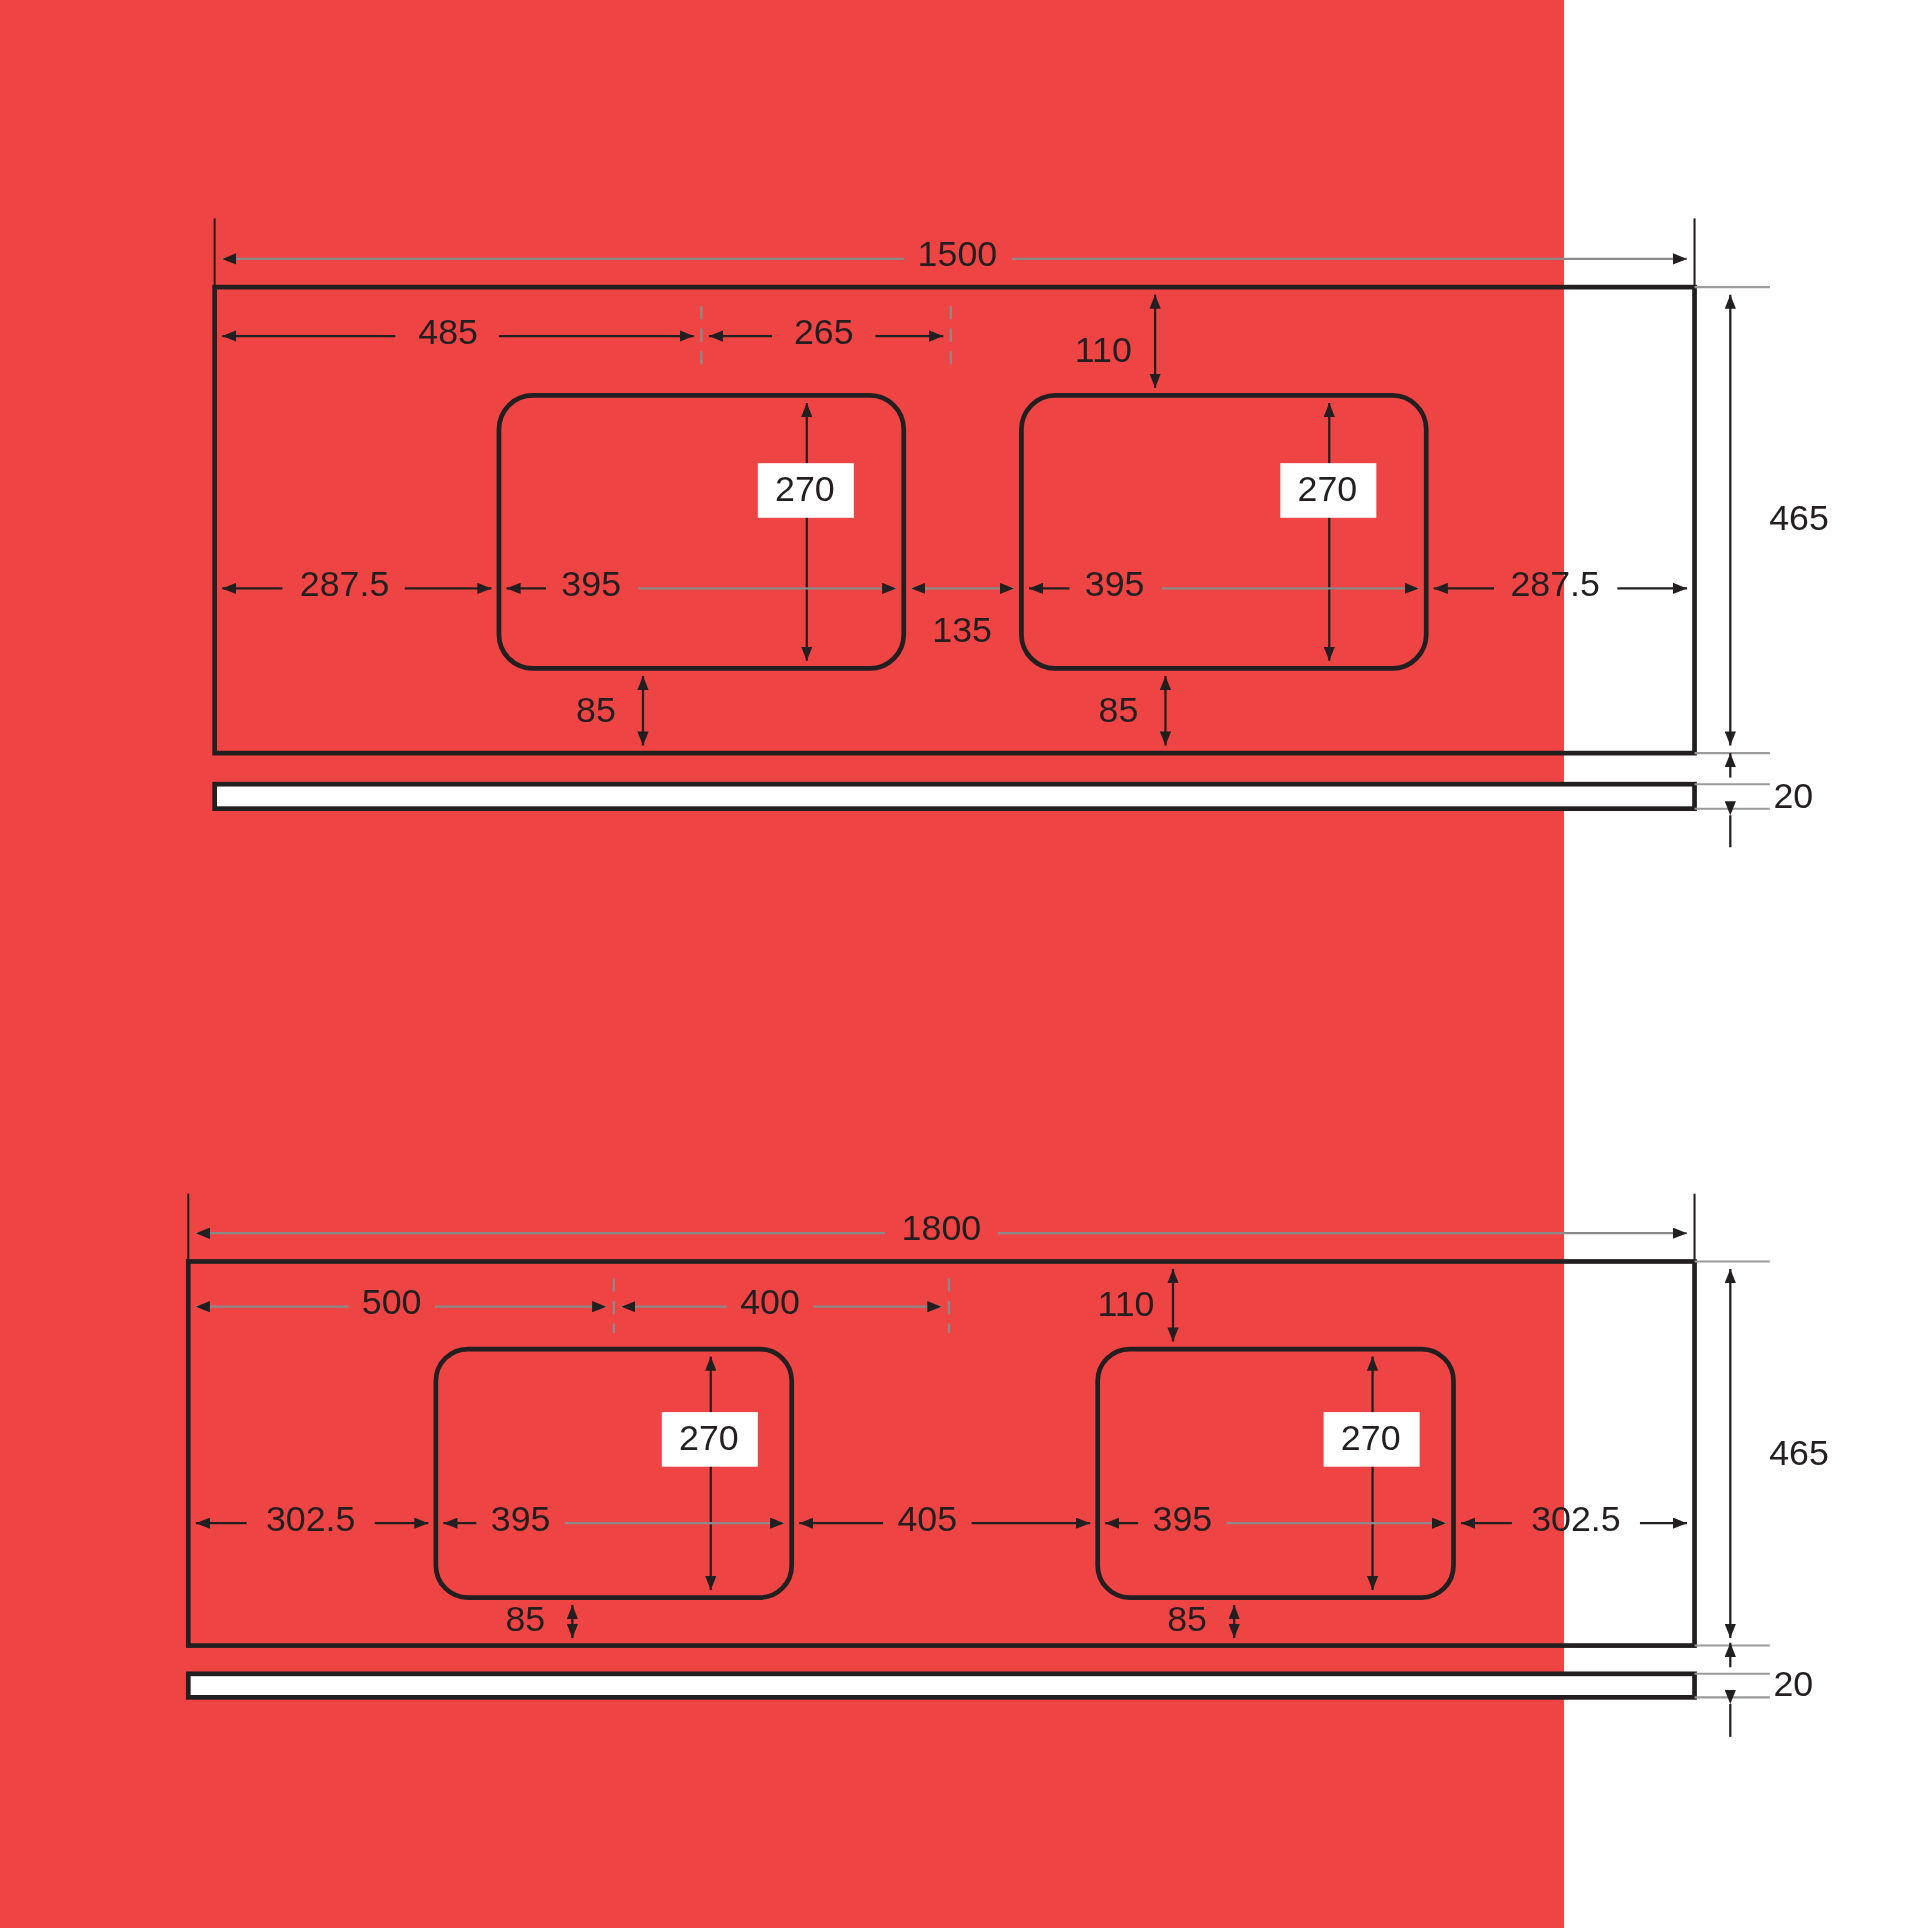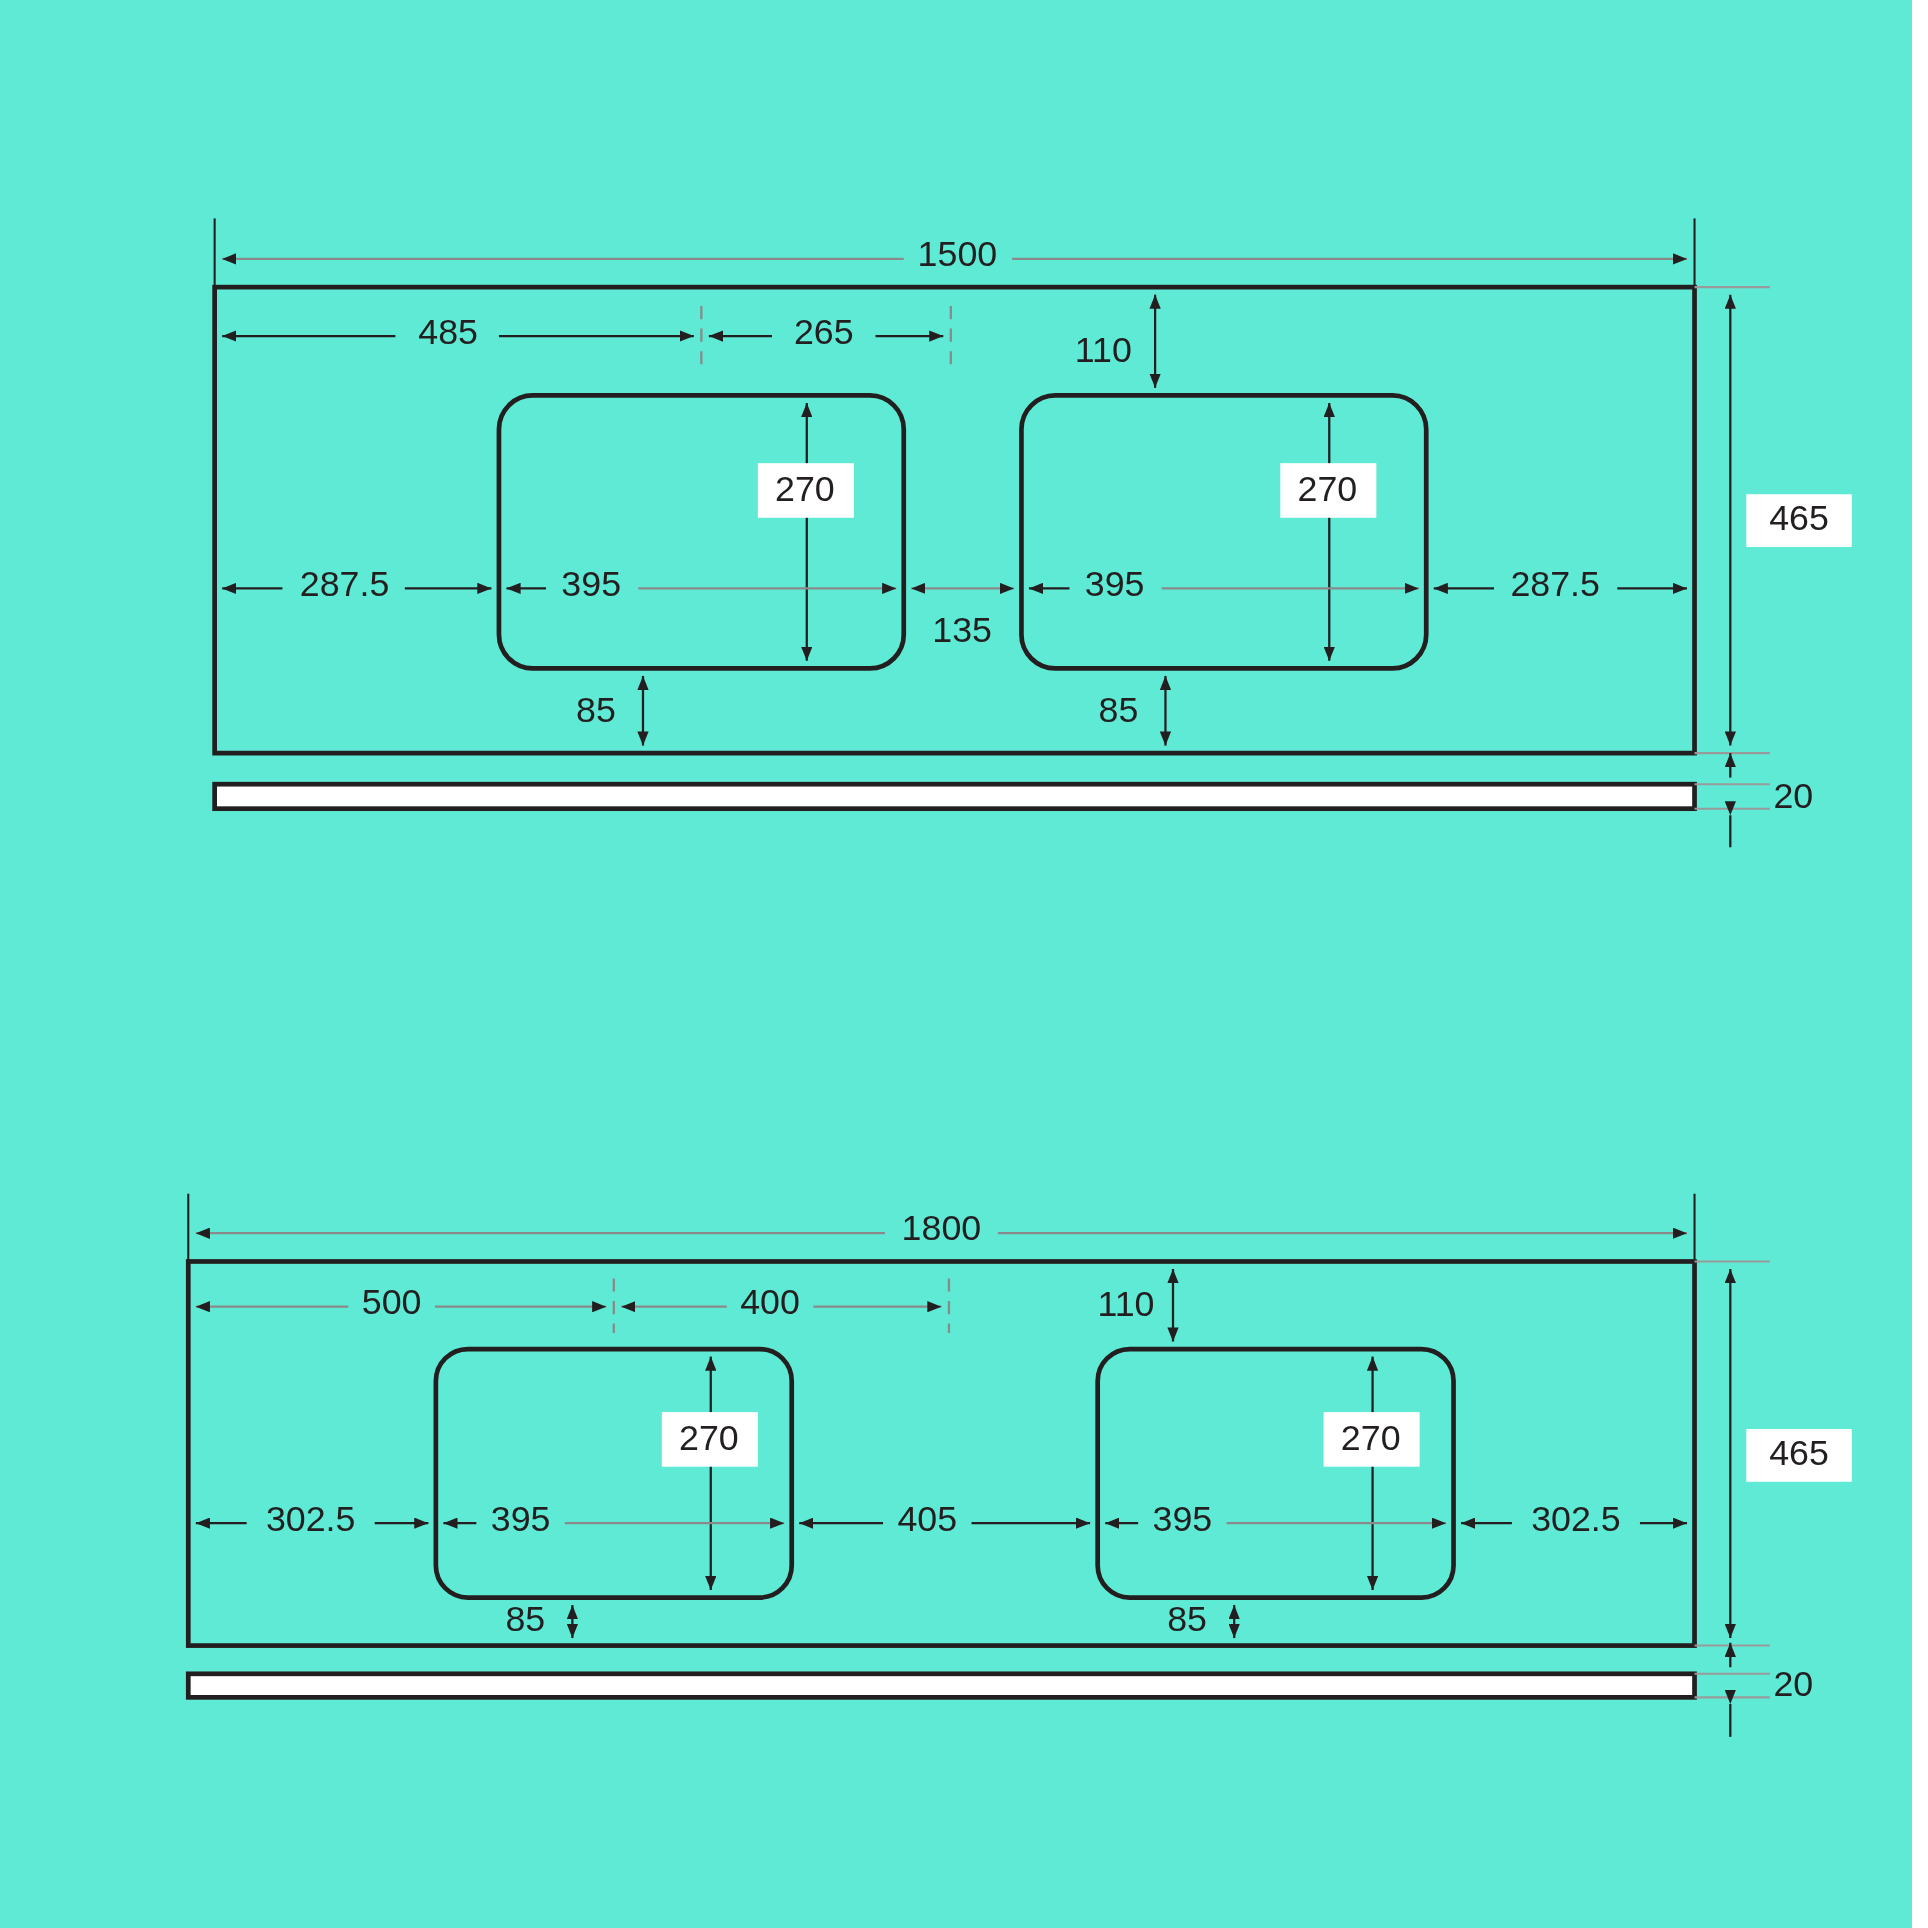--- a/index.html
+++ b/index.html
@@ -9,23 +9,23 @@
   }
   body {
     width: 1928px;
     height: 1928px;
     font-family: "Liberation Sans", sans-serif;
     color: #231f20;
     overflow: hidden;
   }
   #sheet {
     position: relative;
-    width: 1912px;
+    width: 1564px;
     height: 1928px;
-    background: #5eead4;
+    background: #ef4444;
   }
   svg.drawing {
     position: absolute;
     left: 0;
     top: 0;
     width: 1928px;
     height: 1928px;
     overflow: visible;
   }
   .dim-text {

